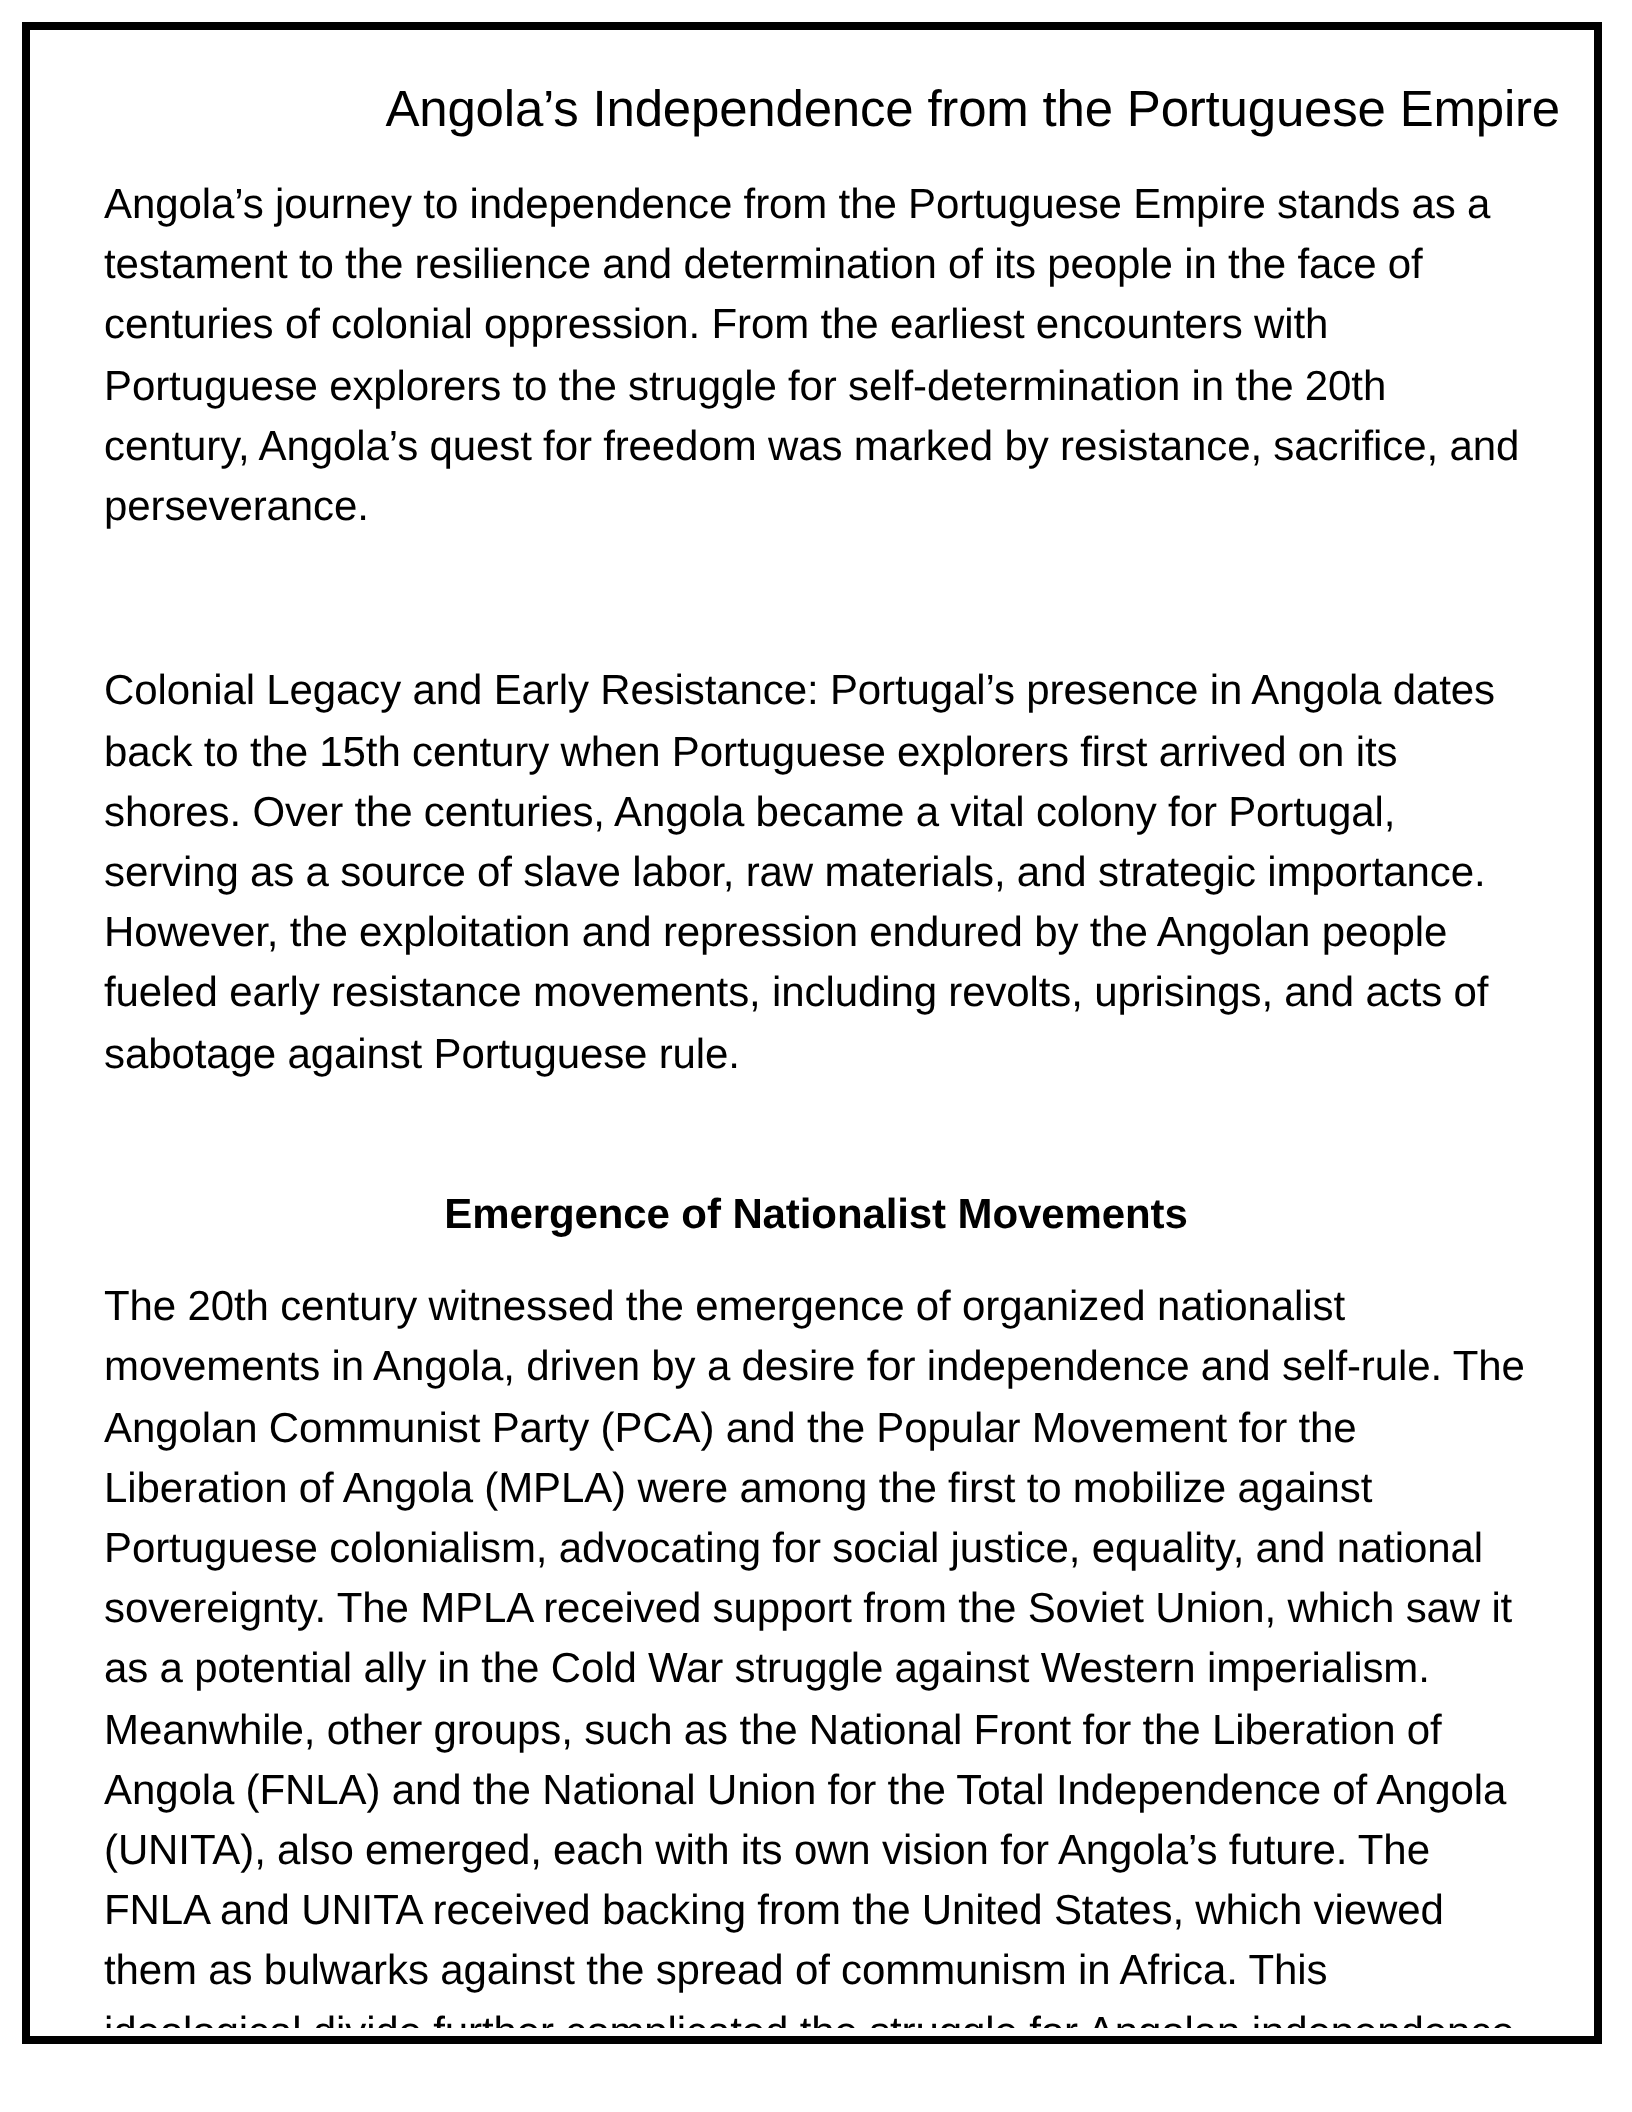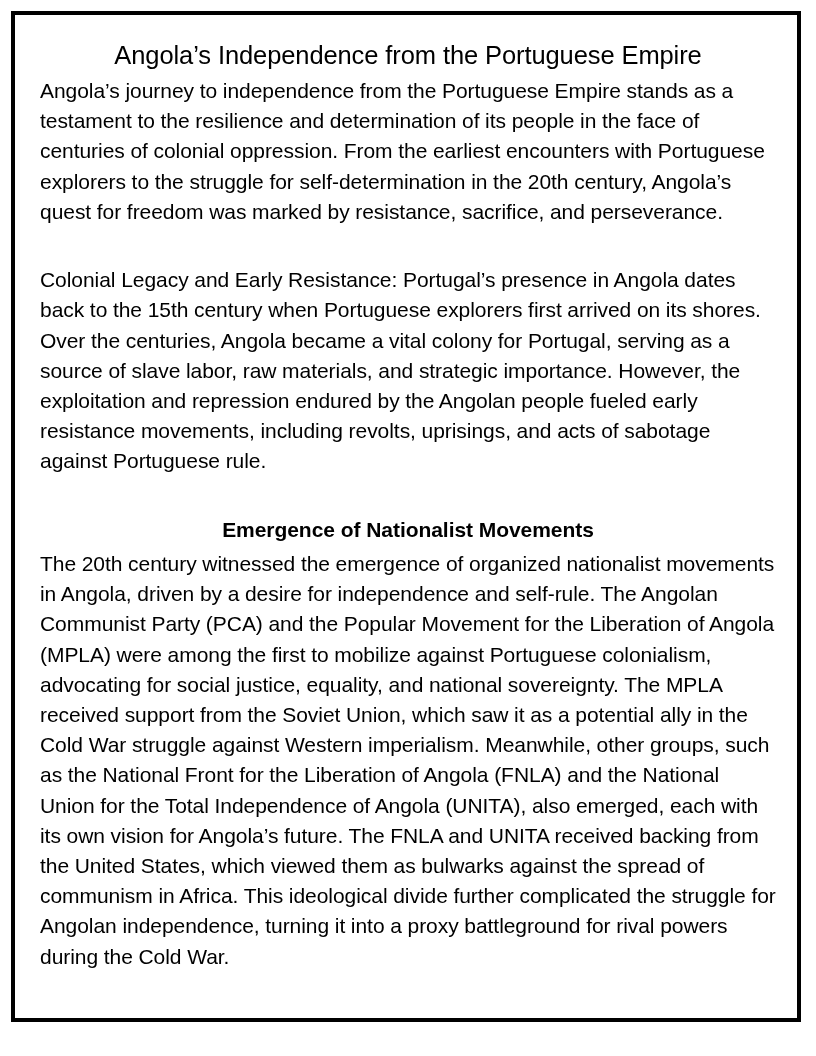--- a/index.html
+++ b/index.html
@@ -32,31 +32,31 @@
     left: 21px;
     top: 9px;
     width: 744px;
     height: 990px;
     overflow: hidden;
   }
 
   .doc-title {
     font-size: 25.5px;
     font-weight: 400;
-    text-align: center;
+    text-align: right;
     line-height: 34px;
     margin: 14px 0 4px 0;
     letter-spacing: -0.1px;
   }
 
   .para {
     font-size: 21px;
     line-height: 30.2px;
     text-align: left;
-    margin: 4px;
+    margin: 16px;
     letter-spacing: -0.05px;
     word-spacing: -0.1px;
   }
 
   .spacer {
     height: 30.2px;
   }
 
   .section-heading {
     font-size: 21px;

